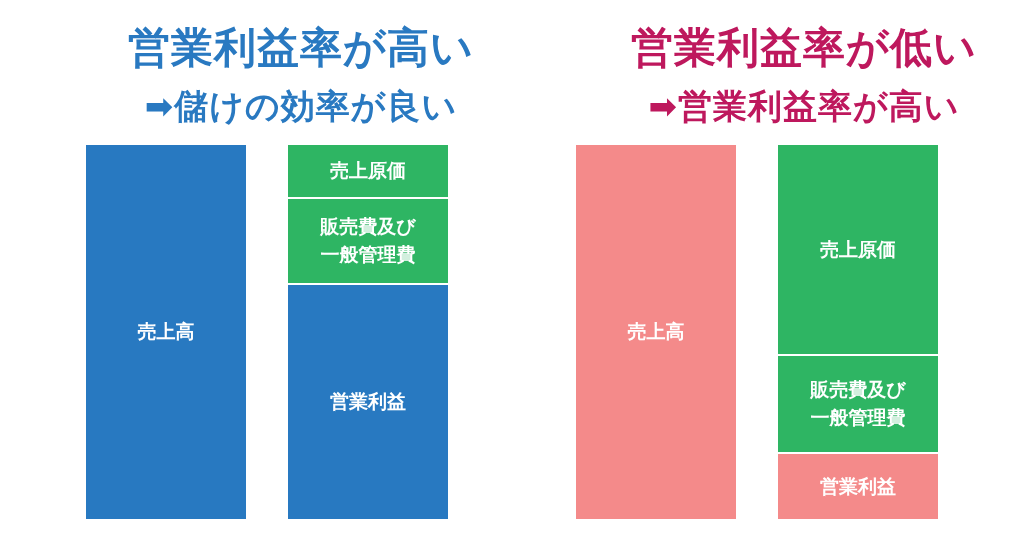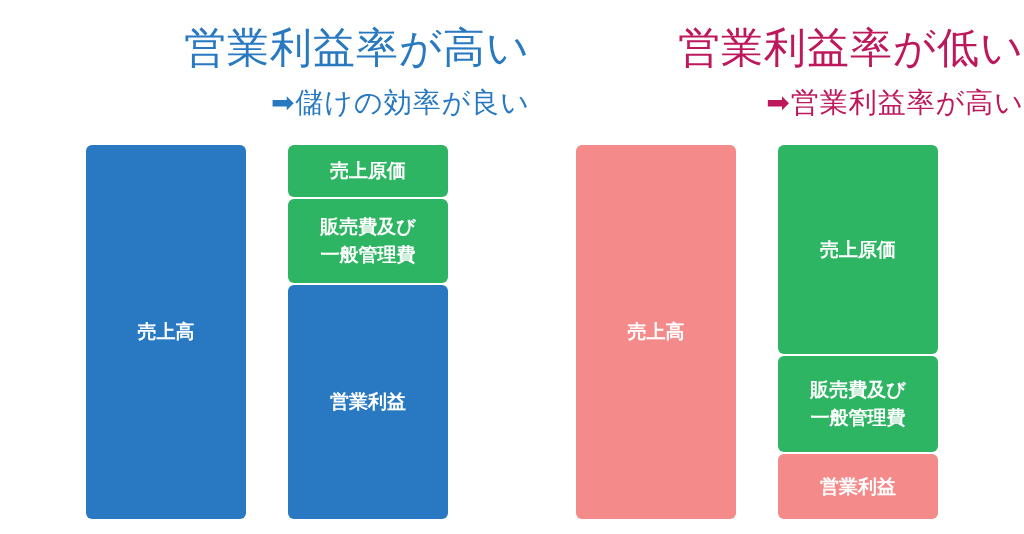--- a/index.html
+++ b/index.html
@@ -1,22 +1,22 @@
 <!DOCTYPE html>
 <html><head>
 <meta charset="utf-8">
 <style>
   html,body{margin:0;padding:0;background:#ffffff;}
   body{width:1024px;height:534px;position:relative;overflow:hidden;font-family:"DejaVu Sans","Liberation Sans",sans-serif;}
-  .title{position:absolute;font-weight:normal;text-align:right;white-space:nowrap;letter-spacing:1px;}
+  .title{position:absolute;font-weight:bold;text-align:center;white-space:nowrap;letter-spacing:1px;padding-left:36px;}
   .t-main{font-size:42px;top:20px;}
-  .t-sub{font-size:28px;top:84px;}
+  .t-sub{font-size:34px;top:84px;}
   .blue{color:#2979c1;}
   .pink{color:#be185d;}
-  .box{position:absolute;border-radius:6px;display:flex;align-items:center;justify-content:center;text-align:center;color:#fff;font-weight:bold;font-size:19px;line-height:1.45;white-space:pre-line;}
+  .box{position:absolute;border-radius:0;display:flex;align-items:center;justify-content:center;text-align:center;color:#fff;font-weight:bold;font-size:19px;line-height:1.45;white-space:pre-line;}
 </style>
 </head>
 <body>
 
 <div class="title t-main blue" style="left:0;width:530px;">営業利益率が高い</div>
 <div class="title t-sub blue" style="left:0;width:530px;">➡儲けの効率が良い</div>
 
 <div class="box" style="left:86px;top:145px;width:160px;height:374px;background:#2879c1;">
   <span>売上高</span>
 </div>

